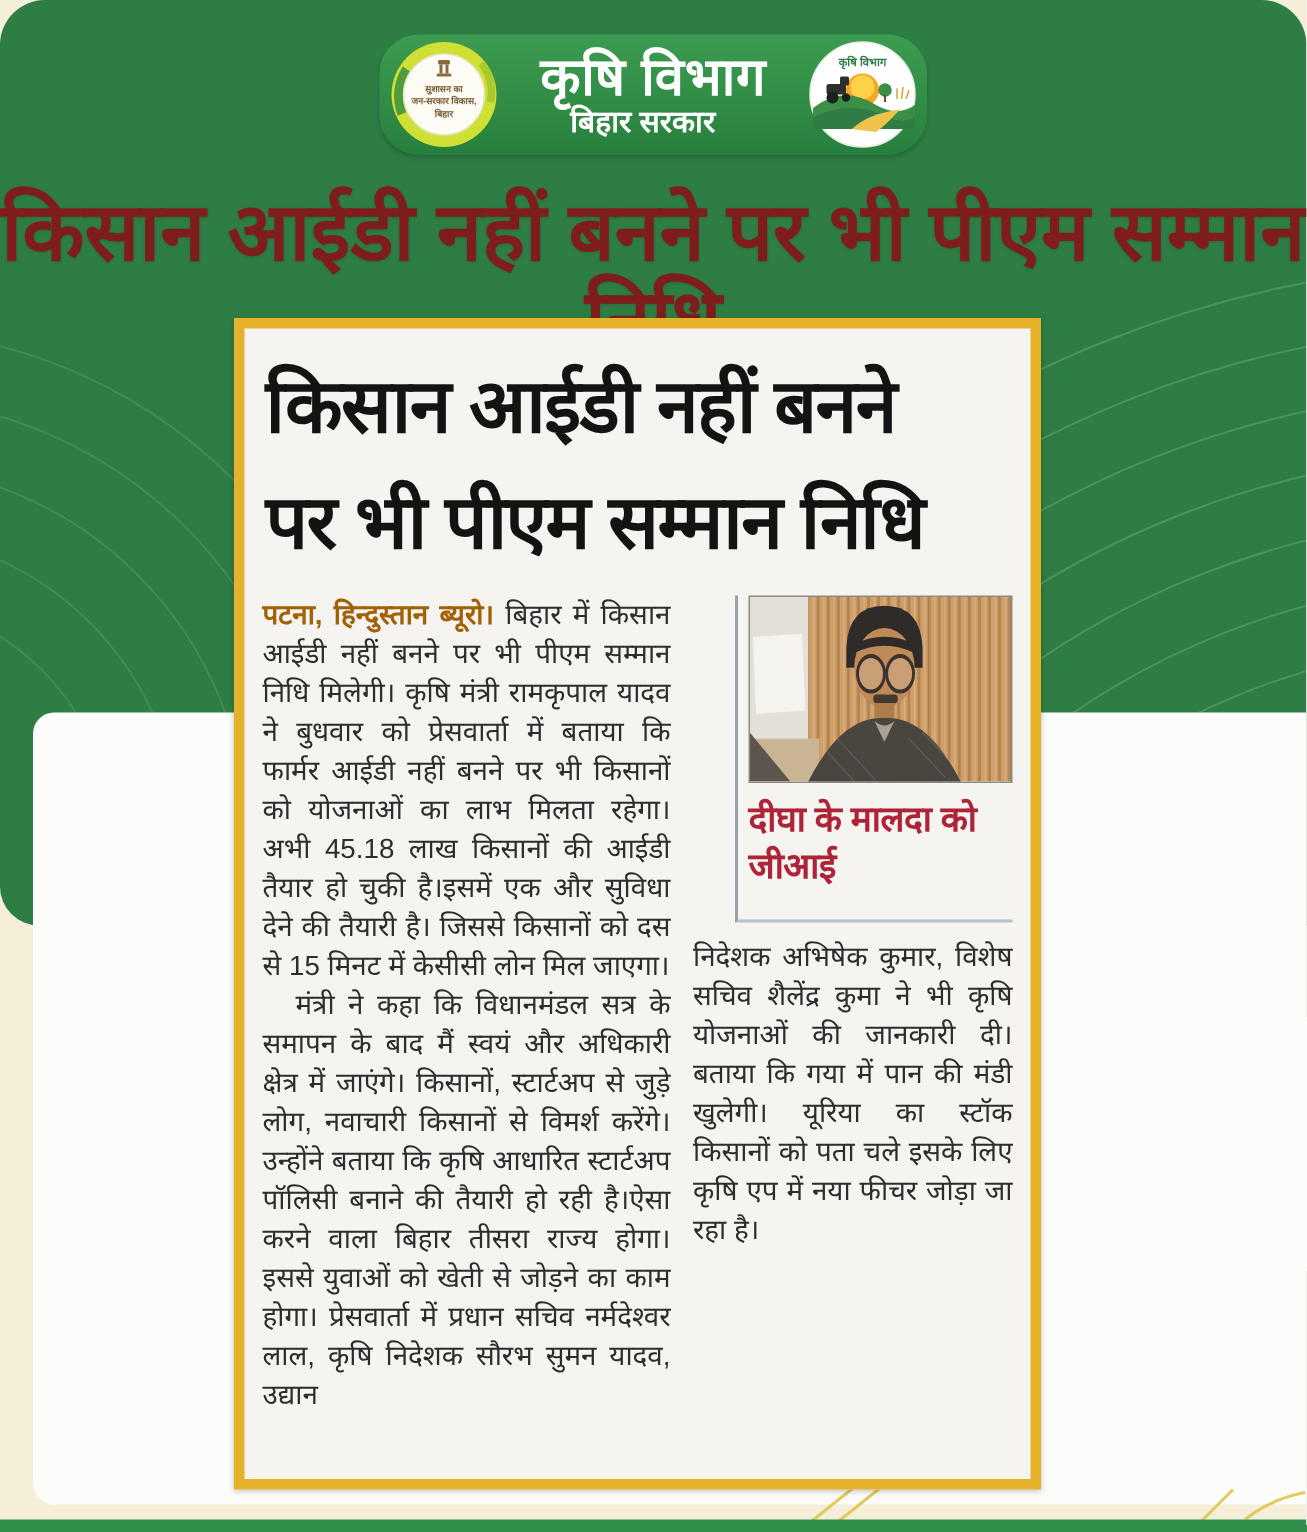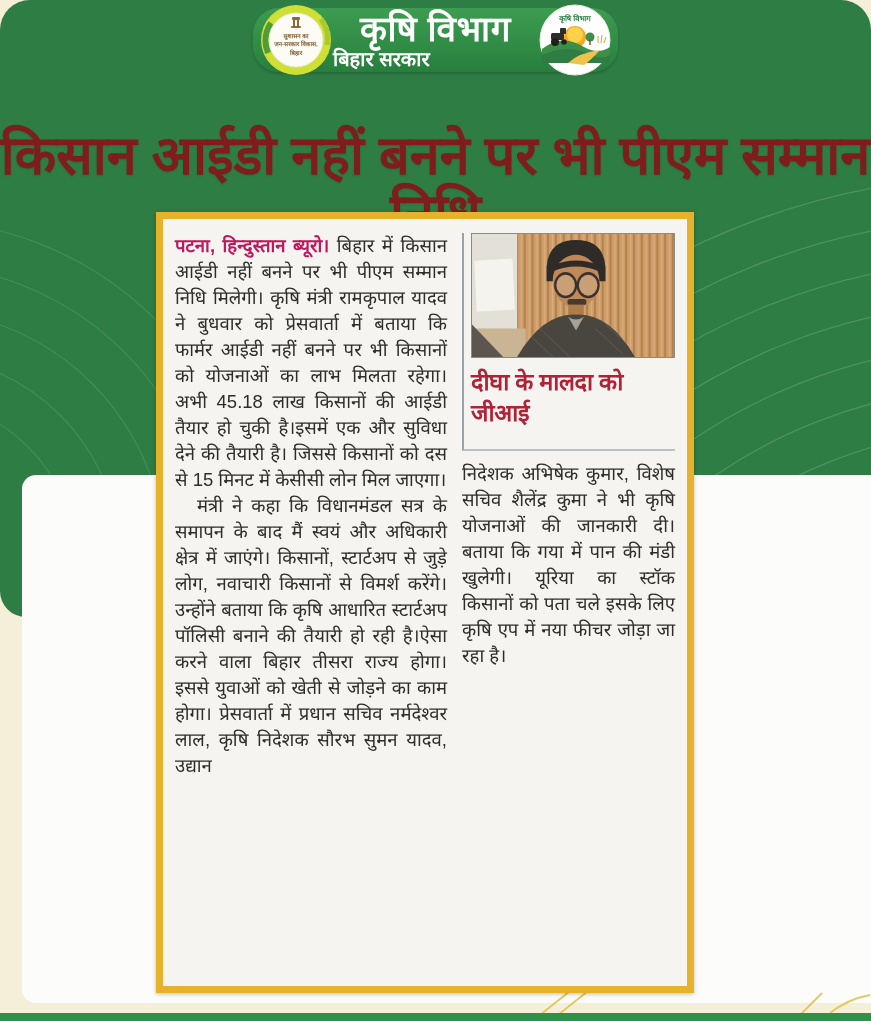--- a/index.html
+++ b/index.html
@@ -30,30 +30,31 @@
   .bottom-strip{
     position:absolute;left:0;top:1013px;width:871px;height:8px;
     background:#2f9149;
   }
   .cream-lines{
     position:absolute;left:470px;top:985px;width:401px;height:30px;
     pointer-events:none;
   }
   
   .header-pill{
-    position:absolute;left:253px;top:8px;width:365px;height:64px;
+    position:absolute;left:253px;top:23px;width:365px;height:80px;
     background:linear-gradient(180deg,#3c9c50 0%,#2f8a44 65%,#277f3e 100%);
     border-radius:26px;
     display:flex;align-items:center;justify-content:space-between;
     padding:0 6px;box-sizing:border-box;
     box-shadow:0 2px 3px rgba(0,0,0,0.18);
+    gap:16px;
   }
   .header-titles{flex:1;text-align:center;color:#fff;line-height:1;}
   .dept-name{font-size:35px;font-weight:bold;letter-spacing:0.5px;}
-  .govt-name{font-size:20px;font-weight:bold;text-align:left;padding-right:14px;margin-top:3px;}
+  .govt-name{font-size:20px;font-weight:bold;text-align:center;padding-right:14px;margin-top:3px;}
   
   .page-headline{
     position:absolute;left:0;top:126px;width:871px;
     text-align:center;color:#7f1d1d;
     font-size:54px;font-weight:800;line-height:58px;
     text-shadow:0 1px 2px rgba(0,0,0,0.15);
     margin:0;
   }
   
   .clipping{
@@ -71,27 +72,28 @@
     margin:4px 0 10px 2px;
   }
   .columns{display:flex;gap:15px;margin-top:4px;}
   .col-left{width:272px;}
   .col-right{flex:1;min-width:0;}
   .news-par{
     margin:0;
     font-size:18.5px;line-height:26px;
     color:#2e2d2b;text-align:justify;
   }
-  .news-par .dateline{font-weight:bold;color:#be185d;}
+  .news-par .dateline{font-weight:bold;color:#a16207;}
   .indent{text-indent:22px;}
   .sidebar-box{
     border-left:2px solid #99a2aa;
     border-bottom:2px solid #b6c1c9;
     padding:0 0 12px 7px;
     margin-bottom:10px;
+    margin-left:28px;
   }
   .photo{
     width:100%;height:125px;display:block;
     border:1px solid #8a8a86;box-sizing:border-box;
   }
   .red-subhead{
     color:#ae2338;font-weight:800;
     font-size:23.5px;line-height:31px;
     margin:9px 0 8px 0;letter-spacing:-0.3px;
   }
@@ -188,20 +190,24 @@
         <line x1="63" y1="40" x2="64" y2="32"></line>
         <line x1="66" y1="40" x2="68" y2="34"></line>
       </g>
     </svg>
   </div>
 
   <h1 class="page-headline">किसान आईडी नहीं बनने पर भी पीएम सम्मान निधि</h1>
 
   <div class="clipping">
 
+    <div class="clip-headline">
+      <div>किसान आईडी नहीं बनने</div>
+      <div>पर भी पीएम सम्मान निधि</div>
+    </div>
 
     <div class="columns">
 
       <div class="col-left">
         <p class="news-par"><span class="dateline">पटना, हिन्दुस्तान ब्यूरो।</span><span> बिहार में किसान आईडी नहीं बनने पर भी पीएम सम्मान निधि मिलेगी। कृषि मंत्री रामकृपाल यादव ने बुधवार को प्रेसवार्ता में बताया कि फार्मर आईडी नहीं बनने पर भी किसानों को योजनाओं का लाभ मिलता रहेगा। अभी 45.18 लाख किसानों की आईडी तैयार हो चुकी है।इसमें एक और सुविधा देने की तैयारी है। जिससे किसानों को दस से 15 मिनट में केसीसी लोन मिल जाएगा।</span></p>
         <p class="news-par indent">मंत्री ने कहा कि विधानमंडल सत्र के समापन के बाद मैं स्वयं और अधिकारी क्षेत्र में जाएंगे। किसानों, स्टार्टअप से जुड़े लोग, नवाचारी किसानों से विमर्श करेंगे। उन्होंने बताया कि कृषि आधारित स्टार्टअप पॉलिसी बनाने की तैयारी हो रही है।ऐसा करने वाला बिहार तीसरा राज्य होगा। इससे युवाओं को खेती से जोड़ने का काम होगा। प्रेसवार्ता में प्रधान सचिव नर्मदेश्वर लाल, कृषि निदेशक सौरभ सुमन यादव, उद्यान</p>
       </div>
 
       <div class="col-right">
 

